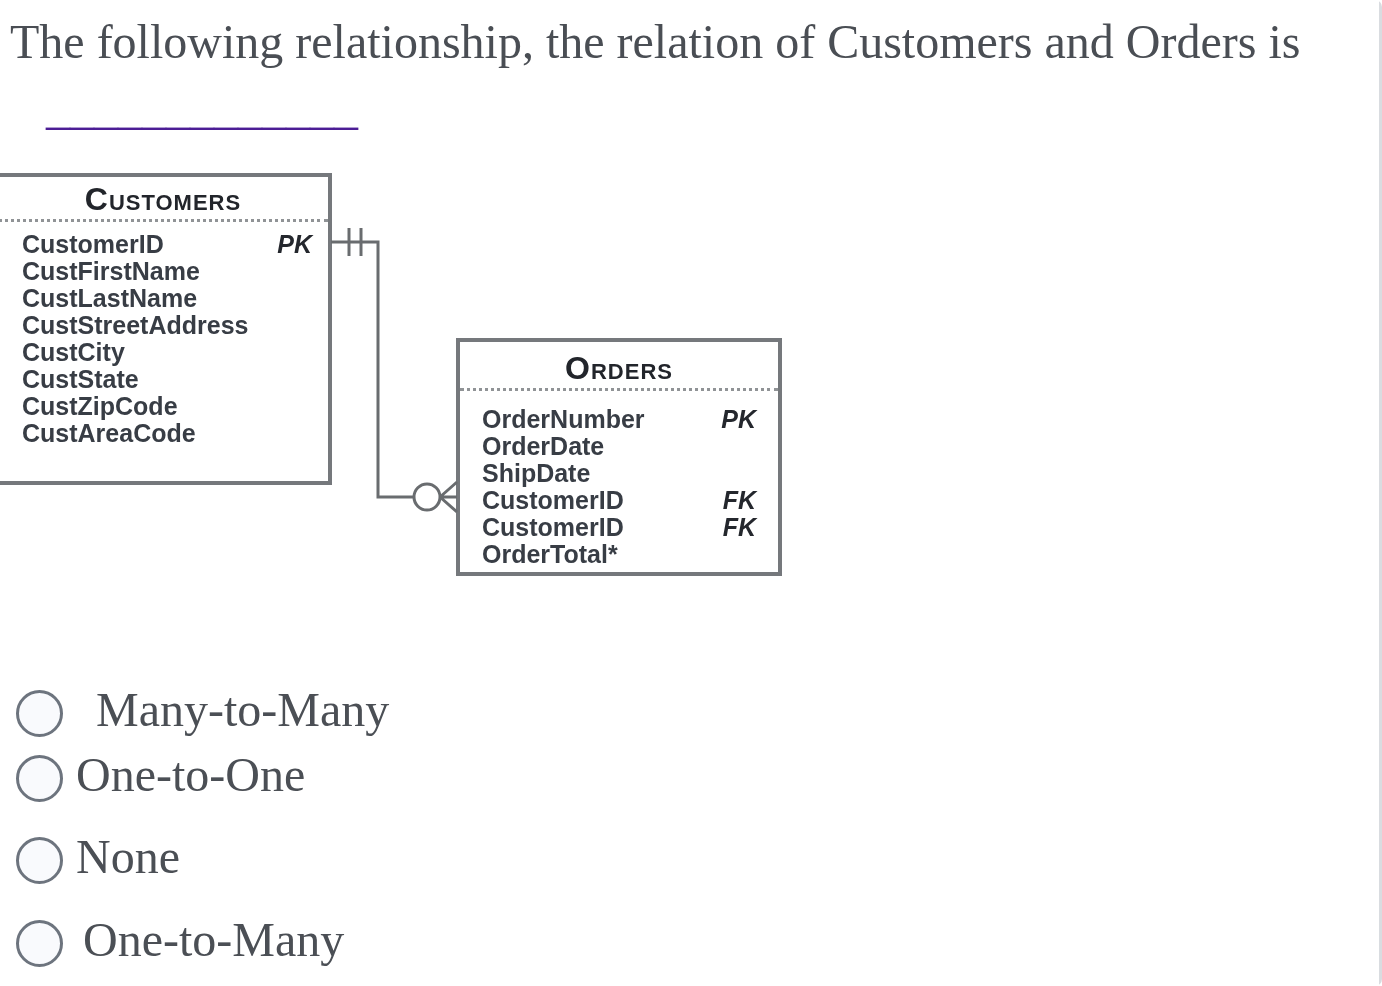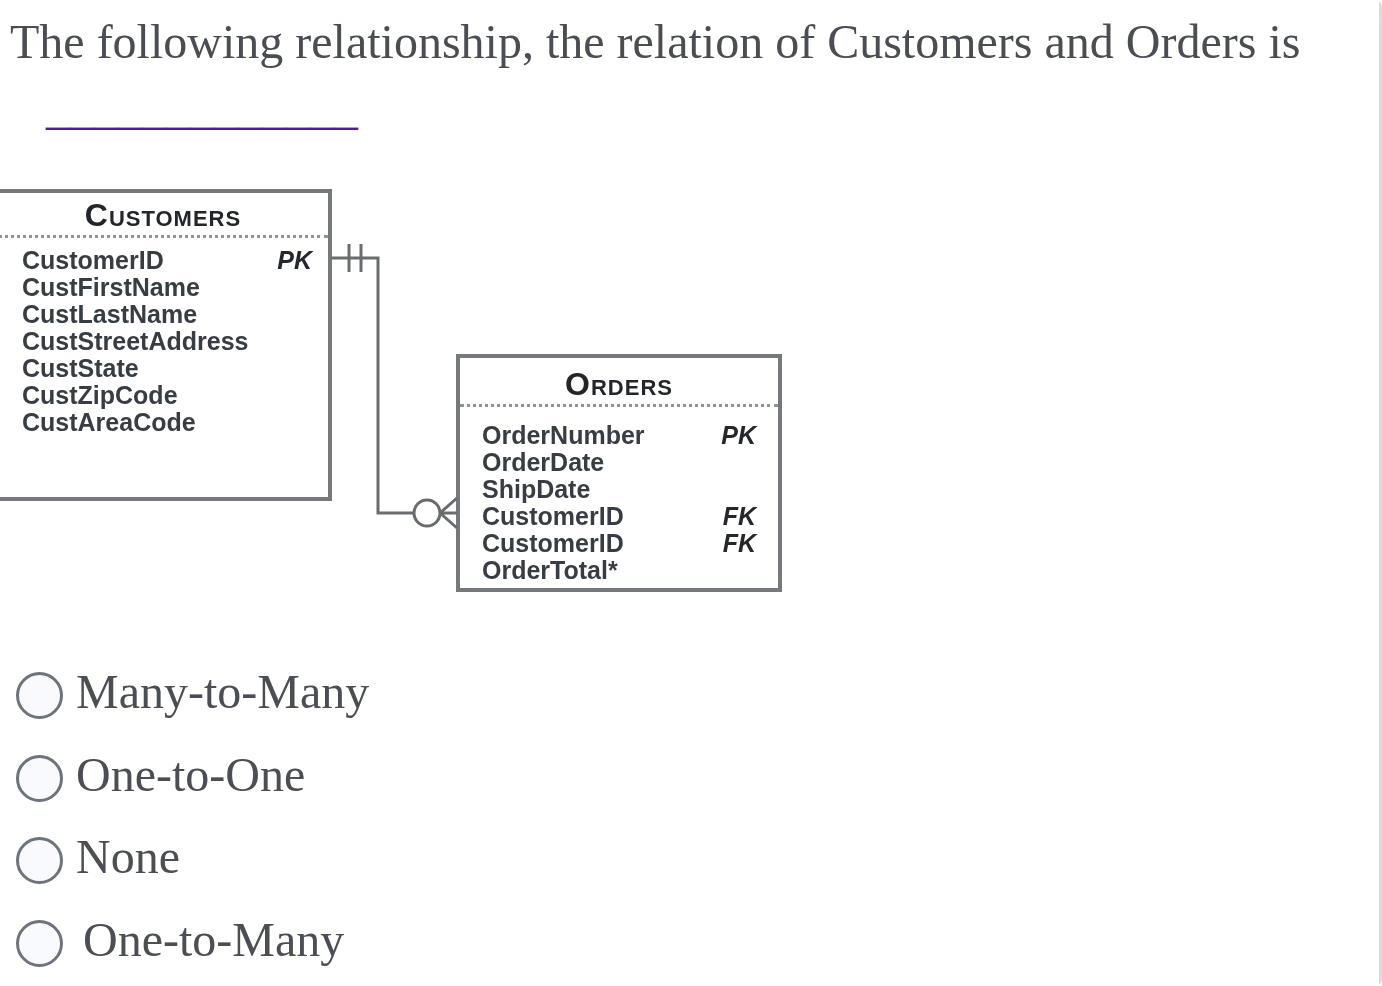--- a/index.html
+++ b/index.html
@@ -27,21 +27,21 @@
     white-space: nowrap;
   }
   .question-blank {
     position: absolute; left: 10px; top: 78px;
     font-size: 48px; line-height: 60px;
     color: #4c1d95;
     letter-spacing: 0px;
     margin-left: 36px;
   }
   
-  .diagram { position: absolute; left: 0; top: 0; width: 900px; height: 640px; margin-top: 16px; }
+  .diagram { position: absolute; left: 0; top: 0; width: 900px; height: 640px; }
   .entity {
     position: absolute;
     background: #ffffff;
     border: 4px solid #75787c;
     font-family: "Liberation Sans", "DejaVu Sans", sans-serif;
     color: #343941;
   }
   .entity-customers { left: -6px; top: 173px; width: 338px; height: 312px; }
   .entity-orders    { left: 456px; top: 338px; width: 326px; height: 238px; }
   .entity-title {
@@ -71,21 +71,21 @@
     font-size: 25px;
   }
   .connector-svg { position: absolute; left: 325px; top: 170px; }
   
   .option-row {
     position: absolute; left: 16px;
     display: flex; align-items: center;
     height: 48px;
     cursor: pointer;
   }
-  .option-row.o1 { top: 671px; }
+  .option-row.o1 { top: 689px; gap: 20px; }
   .option-row.o2 { top: 754px; }
   .option-row.o3 { top: 836px; }
   .option-row.o4 { top: 919px; gap: 7px; }
   .radio-circle {
     width: 47px; height: 47px;
     border: 3px solid #6d747e;
     border-radius: 50%;
     background: #f9fafd;
     flex: 0 0 auto;
   }
@@ -119,20 +119,24 @@
         <div class="field-row">
           <span class="field-name">CustFirstName</span>
           <span class="field-key"></span>
         </div>
         <div class="field-row">
           <span class="field-name">CustLastName</span>
           <span class="field-key"></span>
         </div>
         <div class="field-row">
           <span class="field-name">CustStreetAddress</span>
+          <span class="field-key"></span>
+        </div>
+        <div class="field-row">
+          <span class="field-name">CustCity</span>
           <span class="field-key"></span>
         </div>
         <div class="field-row">
           <span class="field-name">CustState</span>
           <span class="field-key"></span>
         </div>
         <div class="field-row">
           <span class="field-name">CustZipCode</span>
           <span class="field-key"></span>
         </div>

